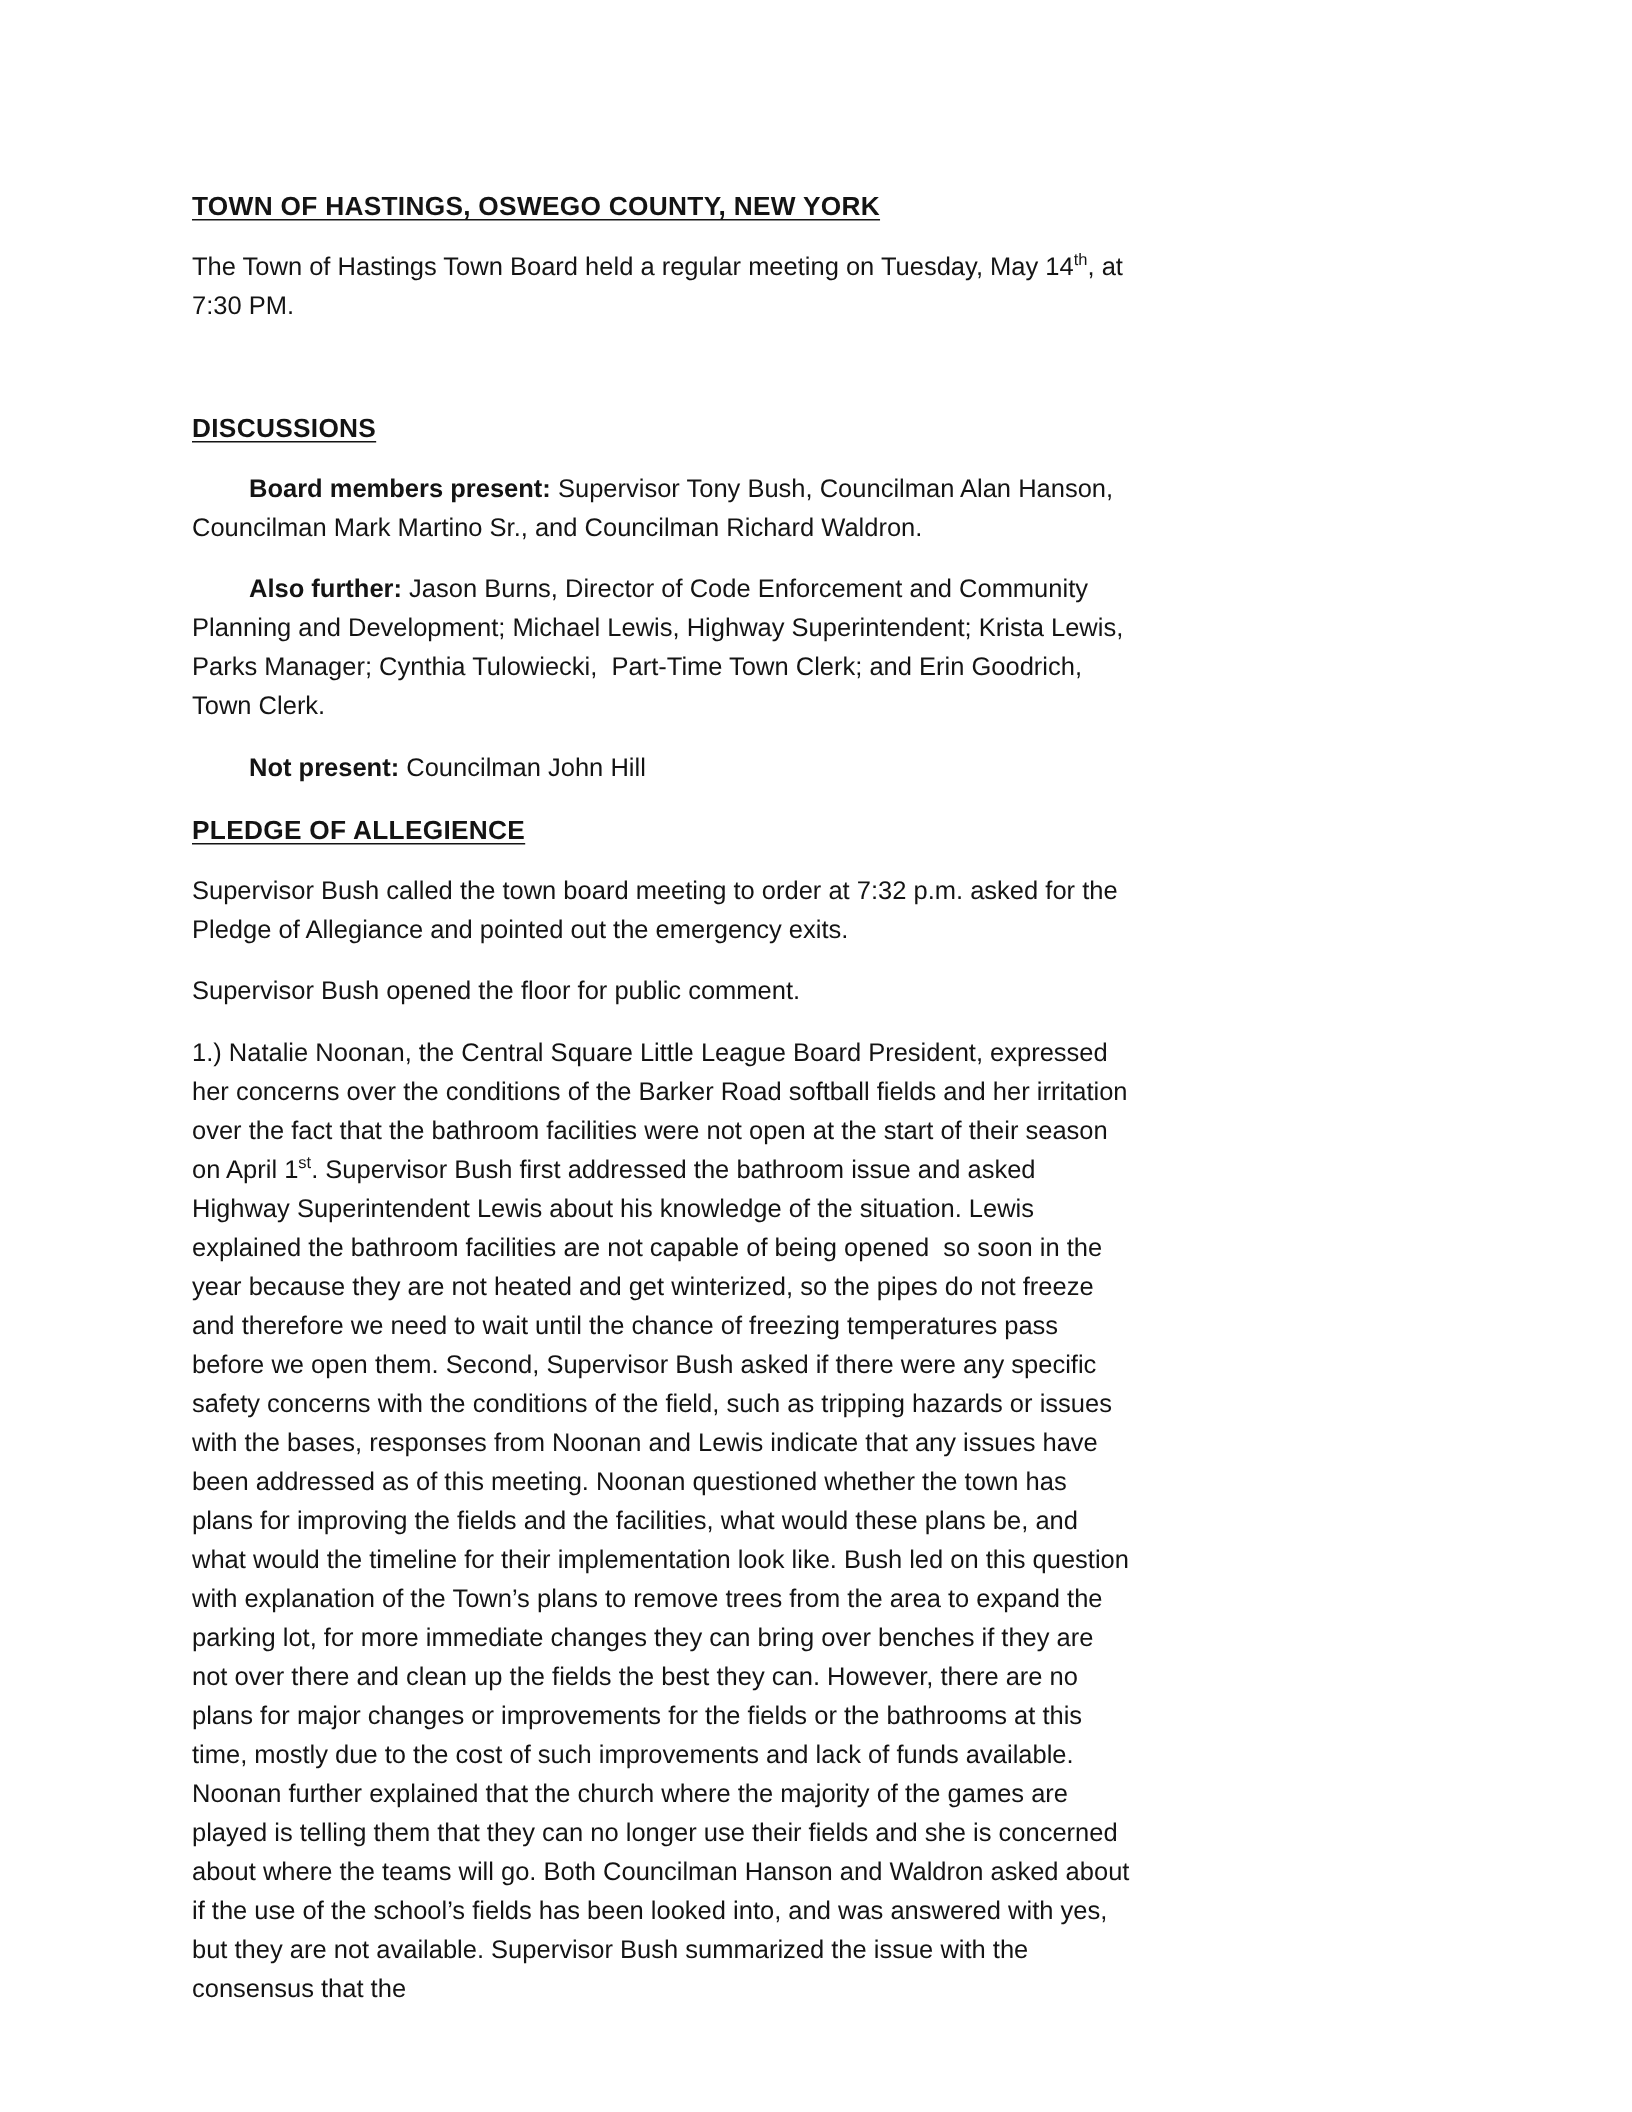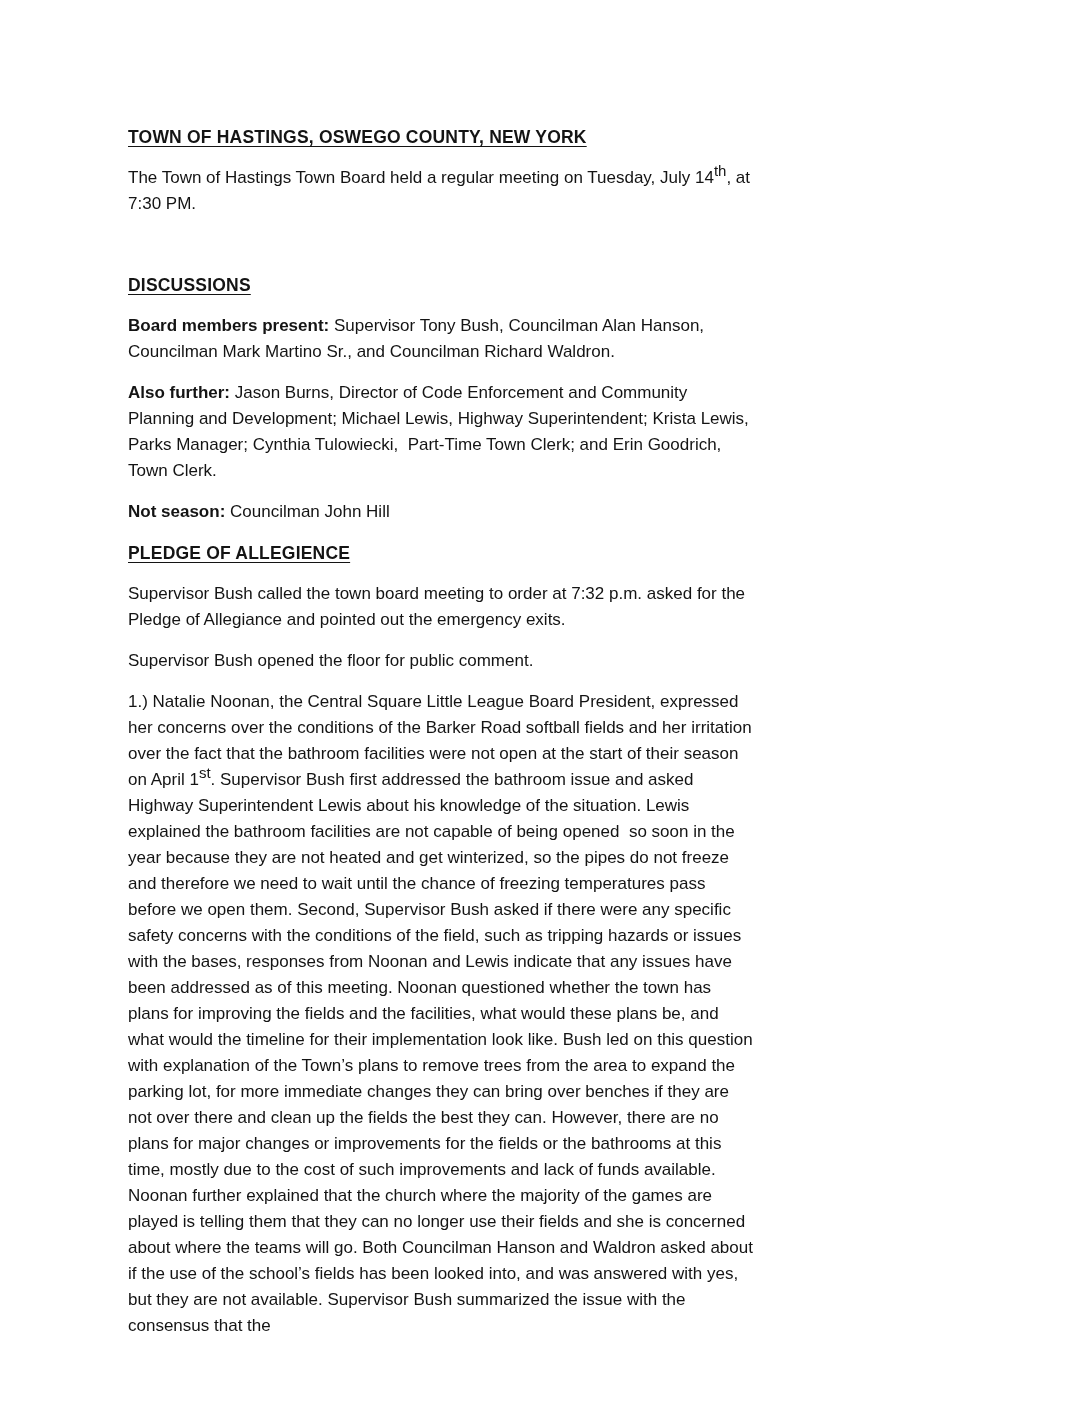--- a/index.html
+++ b/index.html
@@ -21,47 +21,47 @@
     text-underline-offset: 3px;
     margin: 0 0 15px 0;
     letter-spacing: 0.2px;
   }
   .doc-para {
     font-size: 17px;
     line-height: 26px;
     margin: 0 0 15px 0;
     white-space: pre-wrap;
   }
-  .doc-para .run-bold { font-weight: bold; }
+  .doc-para .run-bold { font-weight: bold; margin-left: 38px; }
   sup.superscript {
-    font-size: 15px;
+    font-size: 11px;
     line-height: 0;
     vertical-align: super;
   }
   .blank-line { height: 40px; }
 </style>
 </head>
 <body>
 
 <div class="page">
 
   <h1 class="doc-heading">TOWN OF HASTINGS, OSWEGO COUNTY, NEW YORK</h1>
 
 
-  <p class="doc-para"><span>The Town of Hastings Town Board held a regular meeting on Tuesday, July 14</span><sup class="superscript">th</sup><span>, at 7:30 PM.</span></p>
+  <p class="doc-para"><span>The Town of Hastings Town Board held a regular meeting on Tuesday, May 14</span><sup class="superscript">th</sup><span>, at 7:30 PM.</span></p>
 
   <div class="blank-line"></div>
 
   <h2 class="doc-heading">DISCUSSIONS</h2>
 
   <p class="doc-para"><span class="run-bold">Board members present:</span><span> Supervisor Tony Bush, Councilman Alan Hanson, Councilman Mark Martino Sr., and Councilman Richard Waldron.</span></p>
 
   <p class="doc-para"><span class="run-bold">Also further:</span><span> Jason Burns, Director of Code Enforcement and Community Planning and Development; Michael Lewis, Highway Superintendent; Krista Lewis, Parks Manager; Cynthia Tulowiecki,  Part-Time Town Clerk; and Erin Goodrich, Town Clerk.</span></p>
 
-  <p class="doc-para"><span class="run-bold">Not season:</span><span> Councilman John Hill</span></p>
+  <p class="doc-para"><span class="run-bold">Not present:</span><span> Councilman John Hill</span></p>
 
   <h2 class="doc-heading">PLEDGE OF ALLEGIENCE</h2>
 
   <p class="doc-para">Supervisor Bush called the town board meeting to order at 7:32 p.m. asked for the Pledge of Allegiance and pointed out the emergency exits.</p>
 
 
   <p class="doc-para">Supervisor Bush opened the floor for public comment.</p>
 
   <p class="doc-para"><span>1.) Natalie Noonan, the Central Square Little League Board President, expressed her concerns over the conditions of the Barker Road softball fields and her irritation over the fact that the bathroom facilities were not open at the start of their season on April 1</span><sup class="superscript">st</sup><span>. Supervisor Bush first addressed the bathroom issue and asked Highway Superintendent Lewis about his knowledge of the situation. Lewis explained the bathroom facilities are not capable of being opened  so soon in the year because they are not heated and get winterized, so the pipes do not freeze and therefore we need to wait until the chance of freezing temperatures pass before we open them. Second, Supervisor Bush asked if there were any specific safety concerns with the conditions of the field, such as tripping hazards or issues with the bases, responses from Noonan and Lewis indicate that any issues have been addressed as of this meeting. Noonan questioned whether the town has plans for improving the fields and the facilities, what would these plans be, and what would the timeline for their implementation look like. Bush led on this question with explanation of the Town’s plans to remove trees from the area to expand the parking lot, for more immediate changes they can bring over benches if they are not over there and clean up the fields the best they can. However, there are no plans for major changes or improvements for the fields or the bathrooms at this time, mostly due to the cost of such improvements and lack of funds available. Noonan further explained that the church where the majority of the games are played is telling them that they can no longer use their fields and she is concerned about where the teams will go. Both Councilman Hanson and Waldron asked about if the use of the school’s fields has been looked into, and was answered with yes, but they are not available. Supervisor Bush summarized the issue with the consensus that the</span></p>
 

